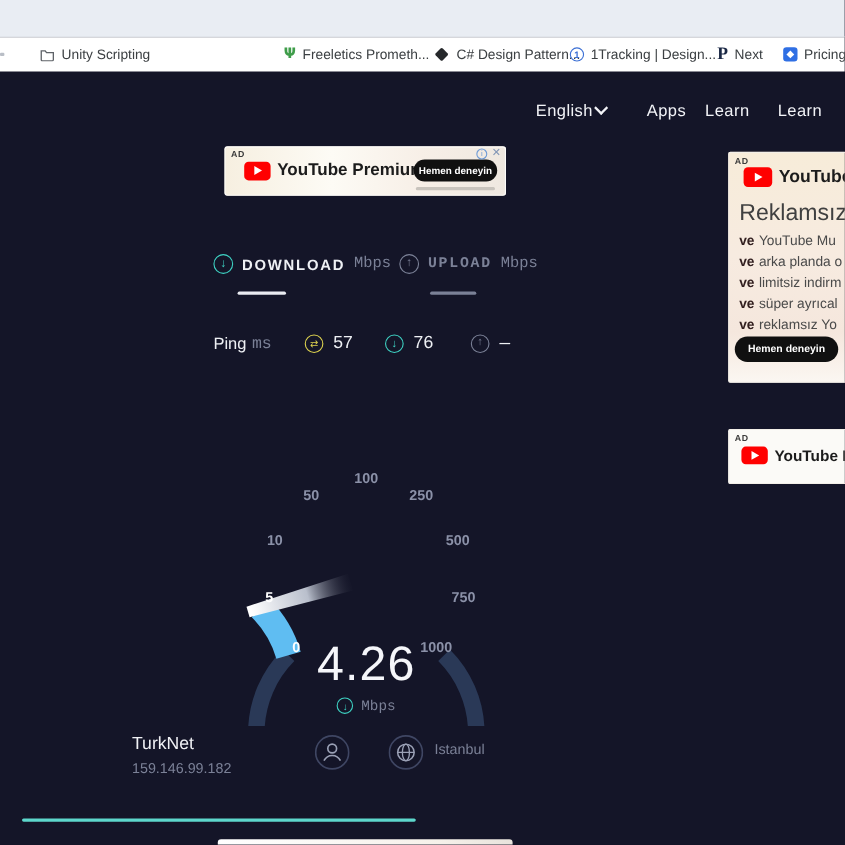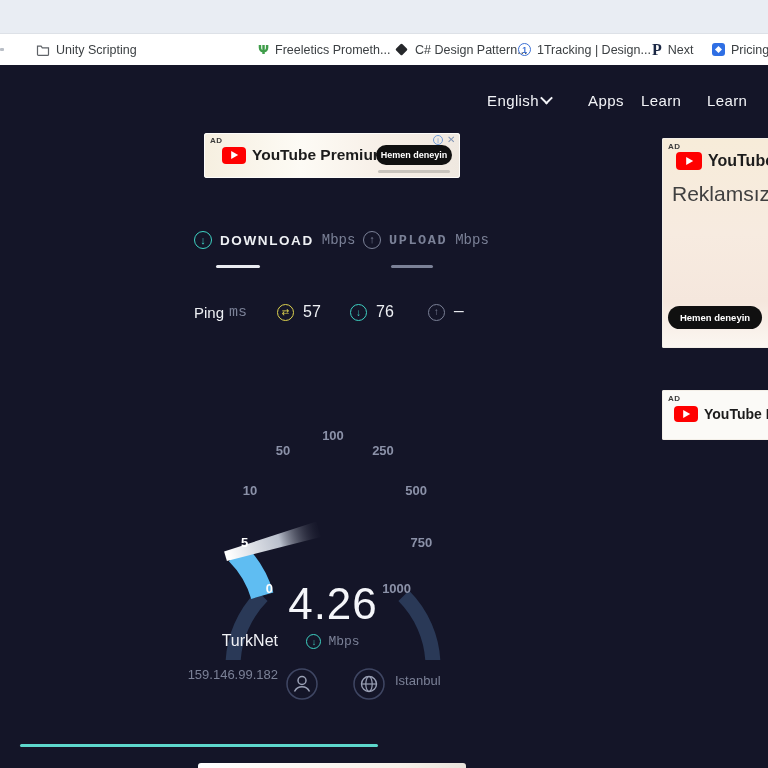--- a/index.html
+++ b/index.html
@@ -191,23 +191,23 @@
     <text x="248.3" y="147">750</text>
     <text x="223.6" y="193">1000</text>
   </g>
 </svg>
 <div class="abs gauge-value">4.26</div>
 <div class="abs mbps-row">
   <span class="cic teal" style="width:15px;height:15px;font-size:9px">↓</span>
   <span class="grey" style="font-size:13px">Mbps</span>
 </div>
 
-<div class="abs" style="left:120px;top:631px;width:158px;text-align:right">
+<div class="abs" style="left:120px;top:667px;width:158px;">
   <div class="res-name">TurkNet</div>
-  <div class="res-sub" style="margin-top:15px">159.146.99.182</div>
+  <div class="res-sub" style="margin-top:3px">159.146.99.182</div>
 </div>
 <svg class="abs icirc" style="left:286px;top:668px" viewBox="0 0 32 32">
   <circle cx="16" cy="16" r="15" fill="none" stroke="#3f4663" stroke-width="1.5"></circle>
   <circle cx="16" cy="12.5" r="4" fill="none" stroke="#9aa0b5" stroke-width="1.5"></circle>
   <path d="M8.5 23.5c1.8-3.5 5-4.7 7.5-4.7s5.7 1.2 7.5 4.7" fill="none" stroke="#9aa0b5" stroke-width="1.5"></path>
 </svg>
 <svg class="abs icirc" style="left:353px;top:668px" viewBox="0 0 32 32">
   <circle cx="16" cy="16" r="15" fill="none" stroke="#3f4663" stroke-width="1.5"></circle>
   <circle cx="16" cy="16" r="7.5" fill="none" stroke="#9aa0b5" stroke-width="1.4"></circle>
   <ellipse cx="16" cy="16" rx="3.2" ry="7.5" fill="none" stroke="#9aa0b5" stroke-width="1.2"></ellipse>
@@ -220,20 +220,27 @@
 <div class="abs progress"></div>
 <div class="abs bottom-sliver"></div>
 
 <div class="abs ad ad-side1">
   <div class="abs ad-badge" style="left:6px;top:4px">AD</div>
   <div class="abs row" style="left:14px;top:14px;gap:6px">
     <span class="yt-logo" style="width:26px;height:18px"></span>
     <span class="yt-text" style="font-size:16px">YouTube Pr</span>
   </div>
   <div class="abs" style="left:10px;top:44px;font-size:21px;color:#404040">Reklamsız</div>
+  <div class="abs" style="left:10px;top:72px">
+    <div class="ad-line"><b>ve</b><span>YouTube Mu</span></div>
+    <div class="ad-line"><b>ve</b><span>arka planda o</span></div>
+    <div class="ad-line"><b>ve</b><span>limitsiz indirm</span></div>
+    <div class="ad-line"><b>ve</b><span>süper ayrıcal</span></div>
+    <div class="ad-line"><b>ve</b><span>reklamsız Yo</span></div>
+  </div>
   <div class="abs pill" style="left:6px;top:168px;width:94px;height:23px;border-radius:13px;font-size:9.5px">Hemen deneyin</div>
 </div>
 
 <div class="abs ad ad-side2">
   <div class="abs ad-badge" style="left:6px;top:4px">AD</div>
   <div class="abs row" style="left:12px;top:16px;gap:6px">
     <span class="yt-logo" style="width:24px;height:16px"></span>
     <span class="yt-text" style="font-size:14px">YouTube Pre</span>
   </div>
 </div>

